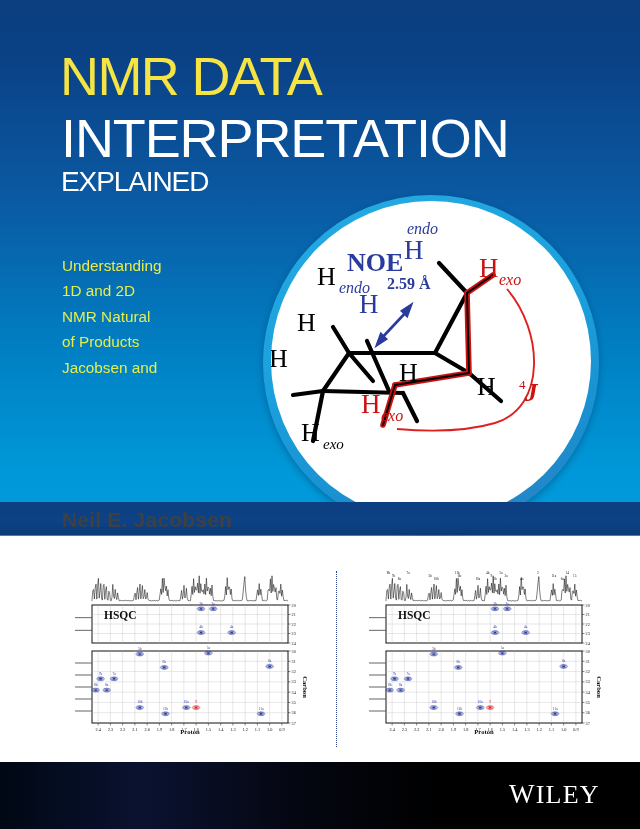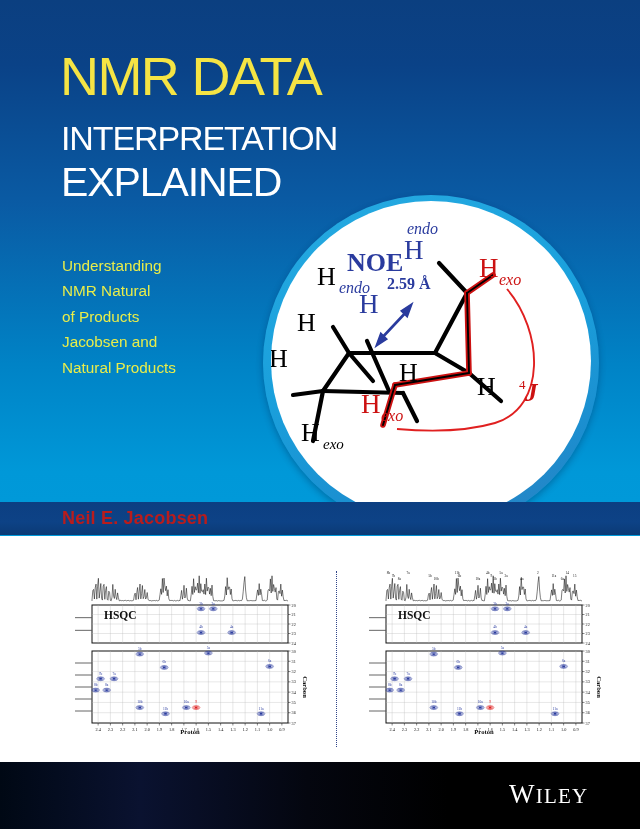--- a/index.html
+++ b/index.html
@@ -9,32 +9,32 @@
   #cover{position:relative;width:640px;height:829px;overflow:hidden;background:#fff;}
 
   
   .top-panel{position:absolute;left:0;top:0;width:640px;height:536px;
      background:linear-gradient(180deg,#0b3f80 0%,#0a4287 12%,#0a5ba4 38%,#0083c6 68%,#0098d8 88%,#009ada 100%);}
 
   
   .author-band{position:absolute;left:0;top:502px;width:640px;height:33px;
      background:linear-gradient(180deg,#0c3f82 0%,#0d4286 60%,#0b3a75 100%);}
   .author-name{position:absolute;left:62px;top:508px;width:330px;
-     font-size:18px;font-weight:bold;color:#b91c1c;letter-spacing:.2px;
+     font-size:21px;font-weight:bold;color:#404040;letter-spacing:.2px;
      font-family:"Liberation Sans",sans-serif;}
 
   
   .title-main{position:absolute;left:60px;top:50px;
      font-size:54px;line-height:52px;font-weight:400;color:#f5e444;
      letter-spacing:-1.6px;font-family:"Liberation Sans",sans-serif;}
   .title-sub1{position:absolute;left:61px;top:116px;
-     font-size:34px;line-height:44px;font-weight:400;color:#ffffff;
+     font-size:54px;line-height:44px;font-weight:400;color:#ffffff;
      letter-spacing:-1.1px;font-family:"Liberation Sans",sans-serif;}
   .title-sub2{position:absolute;left:61px;top:160px;
-     font-size:41px;line-height:44px;font-weight:400;color:#ffffff;
+     font-size:28px;line-height:44px;font-weight:400;color:#ffffff;
      letter-spacing:-1.1px;font-family:"Liberation Sans",sans-serif;}
 
   .blurb{position:absolute;left:62px;top:234px;width:210px;
      font-size:15.3px;line-height:25.4px;color:#e9ed4a;
      font-family:"Liberation Sans",sans-serif;margin-top:19px;}
   .blurb div{white-space:nowrap;}
 
   
   .circle-ring{position:absolute;left:263px;top:195px;width:336px;height:336px;
      border-radius:50%;
@@ -139,24 +139,24 @@
       <text x="254" y="200" font-size="25" font-weight="bold" font-style="italic">J</text>
     </g>
   </svg>
 
   <div class="title-main">NMR DATA</div>
   <div class="title-sub1">INTERPRETATION</div>
   <div class="title-sub2">EXPLAINED</div>
 
   <div class="blurb">
     <div>Understanding</div>
+    <div>1D and 2D</div>
     <div>NMR Natural</div>
     <div>of Products</div>
     <div>Jacobsen and</div>
-    <div>Natural Products</div>
   </div>
 
   <div class="author-band"></div>
   <div class="author-name">Neil E. Jacobsen</div>
 
   <div class="bottom"></div>
   <div class="divider"></div>
 
   <svg class="spec left" viewBox="0 0 248 182">
       <path d="M 30 34 L 30.0 33.0 L 30.8 23.6 L 31.6 22.4 L 32.4 32.0 L 33.2 20.9 L 34.0 17.1 L 34.8 32.1 L 35.6 19.1 L 36.4 11.3 L 37.2 31.1 L 38.0 24.2 L 38.8 16.5 L 39.6 31.5 L 40.4 33.1 L 41.2 19.1 L 42.0 17.3 L 42.8 32.3 L 43.6 23.3 L 44.4 19.6 L 45.2 32.3 L 46.0 33.2 L 46.8 24.2 L 47.6 25.5 L 48.4 33.4 L 49.2 33.8 L 50.0 30.2 L 50.8 17.4 L 51.6 29.1 L 52.4 31.5 L 53.2 22.3 L 54.0 29.8 L 54.8 32.6 L 55.6 25.9 L 56.4 30.7 L 57.2 33.7 L 58.0 33.7 L 58.8 33.3 L 59.6 33.7 L 60.4 33.5 L 61.2 33.8 L 62.0 33.7 L 62.8 33.4 L 63.6 33.4 L 64.4 33.8 L 65.2 33.6 L 66.0 33.4 L 66.8 33.5 L 67.6 33.9 L 68.4 33.6 L 69.2 33.9 L 70.0 33.5 L 70.8 33.7 L 71.6 33.2 L 72.4 27.9 L 73.2 26.1 L 74.0 32.8 L 74.8 25.4 L 75.6 20.5 L 76.4 32.2 L 77.2 24.9 L 78.0 17.0 L 78.8 31.9 L 79.6 26.5 L 80.4 18.5 L 81.2 31.7 L 82.0 29.5 L 82.8 22.5 L 83.6 32.0 L 84.4 30.8 L 85.2 25.5 L 86.0 32.1 L 86.8 33.4 L 87.6 33.6 L 88.4 33.5 L 89.2 34.0 L 90.0 33.6 L 90.8 33.7 L 91.6 33.6 L 92.4 33.5 L 93.2 33.8 L 94.0 33.7 L 94.8 33.3 L 95.6 33.9 L 96.4 33.6 L 97.2 33.2 L 98.0 27.6 L 98.8 21.8 L 99.6 27.4 L 100.4 11.5 L 101.2 25.5 L 102.0 11.1 L 102.8 18.9 L 103.6 23.7 L 104.4 19.1 L 105.2 28.9 L 106.0 22.7 L 106.8 31.6 L 107.6 33.6 L 108.4 33.5 L 109.2 33.4 L 110.0 33.6 L 110.8 33.5 L 111.6 33.9 L 112.4 33.4 L 113.2 33.9 L 114.0 33.8 L 114.8 33.7 L 115.6 33.4 L 116.4 33.8 L 117.2 33.4 L 118.0 33.7 L 118.8 28.8 L 119.6 23.4 L 120.4 32.2 L 121.2 28.1 L 122.0 18.3 L 122.8 31.0 L 123.6 29.5 L 124.4 21.2 L 125.2 31.0 L 126.0 33.6 L 126.8 33.4 L 127.6 33.8 L 128.4 33.8 L 129.2 27.6 L 130.0 19.3 L 130.8 27.5 L 131.6 11.7 L 132.4 25.5 L 133.2 19.7 L 134.0 23.1 L 134.8 22.7 L 135.6 16.1 L 136.4 25.8 L 137.2 8.8 L 138.0 26.2 L 138.8 16.7 L 139.6 24.2 L 140.4 24.9 L 141.2 22.7 L 142.0 27.1 L 142.8 17.0 L 143.6 27.6 L 144.4 11.2 L 145.2 24.1 L 146.0 20.1 L 146.8 20.9 L 147.6 27.1 L 148.4 21.3 L 149.2 28.7 L 150.0 18.1 L 150.8 29.3 L 151.6 33.6 L 152.4 33.7 L 153.2 33.9 L 154.0 33.4 L 154.8 33.8 L 155.6 34.0 L 156.4 33.6 L 157.2 33.7 L 158.0 33.9 L 158.8 33.9 L 159.6 33.9 L 160.4 33.9 L 161.2 33.5 L 162.0 33.4 L 162.8 29.0 L 163.6 19.6 L 164.4 28.0 L 165.2 10.7 L 166.0 22.6 L 166.8 19.9 L 167.6 20.2 L 168.4 27.5 L 169.2 22.0 L 170.0 31.7 L 170.8 33.8 L 171.6 33.8 L 172.4 33.6 L 173.2 33.3 L 174.0 33.8 L 174.8 33.5 L 175.6 33.8 L 176.4 33.4 L 177.2 33.8 L 178.0 33.6 L 178.8 33.5 L 179.6 33.6 L 180.4 32.1 L 181.2 24.8 L 182.0 15.6 L 182.8 9.6 L 183.6 23.0 L 184.4 30.6 L 185.2 33.8 L 186.0 33.7 L 186.8 33.7 L 187.6 33.7 L 188.4 33.5 L 189.2 33.6 L 190.0 33.6 L 190.8 33.8 L 191.6 33.7 L 192.4 33.7 L 193.2 33.6 L 194.0 33.6 L 194.8 27.8 L 195.6 22.9 L 196.4 28.4 L 197.2 16.6 L 198.0 27.9 L 198.8 22.2 L 199.6 27.2 L 200.4 33.5 L 201.2 33.7 L 202.0 33.4 L 202.8 33.3 L 203.6 34.0 L 204.4 33.7 L 205.2 33.1 L 206.0 23.2 L 206.8 22.5 L 207.6 23.9 L 208.4 11.9 L 209.2 26.0 L 210.0 8.8 L 210.8 24.4 L 211.6 17.5 L 212.4 21.5 L 213.2 25.1 L 214.0 20.6 L 214.8 32.1 L 215.6 33.1 L 216.4 24.5 L 217.2 23.9 L 218.0 26.6 L 218.8 17.1 L 219.6 29.2 L 220.4 23.1 L 221.2 29.9 L 222.0 33.7 L 222.8 33.4 L 223.6 33.5 L 224.4 33.3 L 225.2 33.6 L 226 34" fill="none" stroke="#111111" stroke-width="0.55"></path>
@@ -640,16 +640,16 @@
       <line x1="207.62500000000003" y1="156" x2="207.62500000000003" y2="158.5" stroke="#111111" stroke-width="0.5"></line>
       <text x="207.62500000000003" y="163.6" font-size="4.3" text-anchor="middle" fill="#111111" font-family="'Liberation Serif',serif">1.0</text>
       <line x1="219.87500000000003" y1="156" x2="219.87500000000003" y2="158.5" stroke="#111111" stroke-width="0.5"></line>
       <text x="219.87500000000003" y="163.6" font-size="4.3" text-anchor="middle" fill="#111111" font-family="'Liberation Serif',serif">0.9</text>
       <text x="128" y="166.5" font-size="6.6" text-anchor="middle" fill="#111111" font-weight="bold" font-family="'Liberation Serif',serif">Proton</text>
       <text x="241" y="120" font-size="6.6" text-anchor="middle" fill="#111111" font-weight="bold" font-family="'Liberation Serif',serif" transform="rotate(90 241 120)">Carbon</text>
     </svg>
 
   <div class="footer"></div>
   <div class="wiley">
-    <span class="big"><span style="font-size: 27px;">W</span><span style="font-size: 21px;">ILEY</span></span>
+    <span class="big"><span style="font-size: 27px;">W</span><span style="font-size: 26px;">ILEY</span></span>
   </div>
 
 </div>
 
 </body></html>

